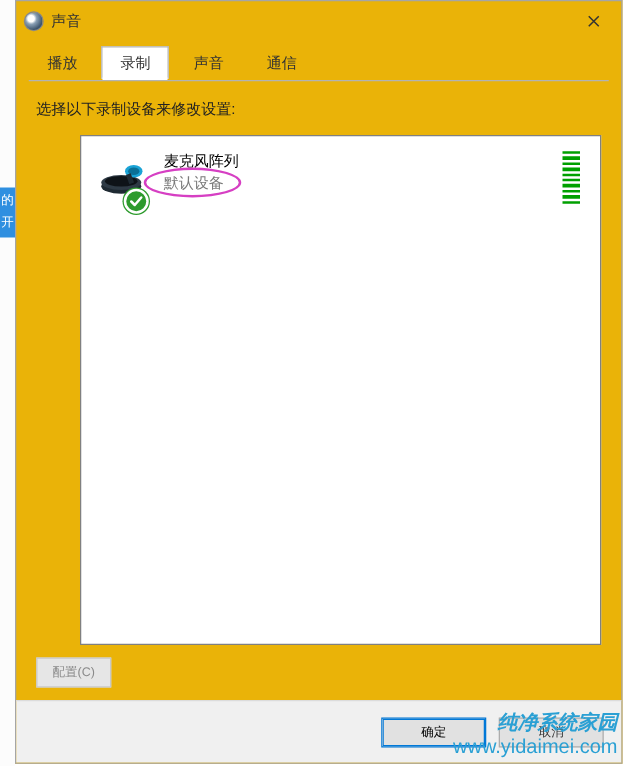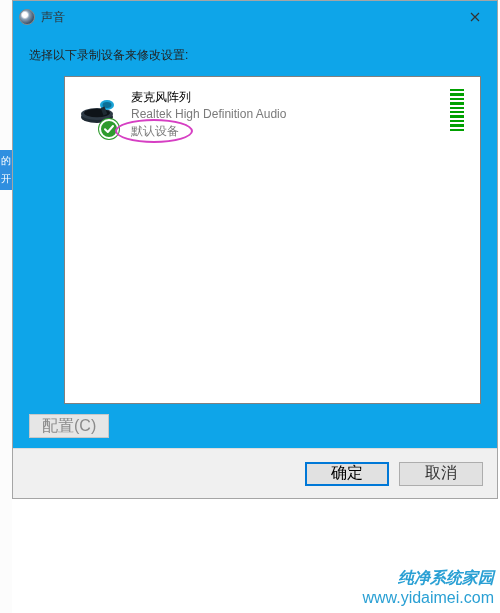--- a/index.html
+++ b/index.html
@@ -1,23 +1,23 @@
 <!DOCTYPE html>
 <html><head>
 <meta charset="utf-8">
 <style>
   * { box-sizing: border-box; font-family: "Microsoft YaHei", "Segoe UI", sans-serif; }
   body { margin: 0; width: 500px; height: 613px; background: #fff; position: relative; overflow: hidden; }
 
   .window {
     position: absolute;
     left: 12px; top: 0;
-    width: 486px; height: 499px;
+    width: 486px; height: 611px;
     border: 1px solid #a5a5a5;
-    background: #0ea5e9;
+    background: #eab308;
     display: flex; flex-direction: column;
   }
 
   
   .titlebar {
     height: 32px;
     display: flex; align-items: center;
     padding: 0 0 0 6px;
     color: #333;
   }
@@ -122,21 +122,21 @@
   .level-meter .bar { height: 3px; background: #00a000; }
 
   
   .device-actions {
     display: flex; gap: 8px; margin-top: 10px;
   }
   .device-actions .spacer { flex: 1; }
   .btn {
     height: 24px;
     padding: 0 12px;
-    font-size: 16px;
+    font-size: 10px;
     background: #e1e1e1;
     border: 1px solid #adadad;
     color: #333;
     display: inline-flex; align-items: center; justify-content: center;
     cursor: pointer;
   }
   .btn.disabled {
     background: #e6e6e6;
     border-color: #c8c8c8;
     color: #8a8a8a;
@@ -203,20 +203,26 @@
   <div class="titlebar">
     <div class="app-icon"></div>
     <div class="title">声音</div>
     <div class="close">
       <svg viewBox="0 0 10 10" width="10" height="10">
           <path d="M1 1 L9 9 M9 1 L1 9" stroke="currentColor" stroke-width="1.2" fill="none"></path>
         </svg>
     </div>
   </div>
 
+  <div class="tabstrip">
+    <span class="tab">播放</span>
+    <span class="tab active">录制</span>
+    <span class="tab">声音</span>
+    <span class="tab">通信</span>
+  </div>
 
   <div class="client">
     <div class="instr">选择以下录制设备来修改设置:</div>
 
     <div class="device-list">
       <div class="device-item">
         <div class="device-icon-wrap">
           <span class="device-icon">
             <svg viewBox="0 0 44 44">
               <ellipse cx="20" cy="28" rx="16" ry="6" fill="#1f2a33"></ellipse>
@@ -228,21 +234,20 @@
             </svg>
           </span>
           <span class="check-badge">
             <svg viewBox="0 0 12 12">
                 <path d="M2 6.2 L4.8 9 L10 3" stroke="#fff" stroke-width="2" fill="none" stroke-linecap="round" stroke-linejoin="round"></path>
               </svg>
           </span>
         </div>
         <div class="device-text">
           <div class="device-name">麦克风阵列</div>
-          <div class="device-driver">Realtek High Definition Audio</div>
           <div class="device-status">
             <span>默认设备</span>
             <span class="default-circle"></span>
           </div>
         </div>
         <div class="level-meter">
           <div class="bar"></div>
             <div class="bar"></div>
             <div class="bar"></div>
             <div class="bar"></div>

